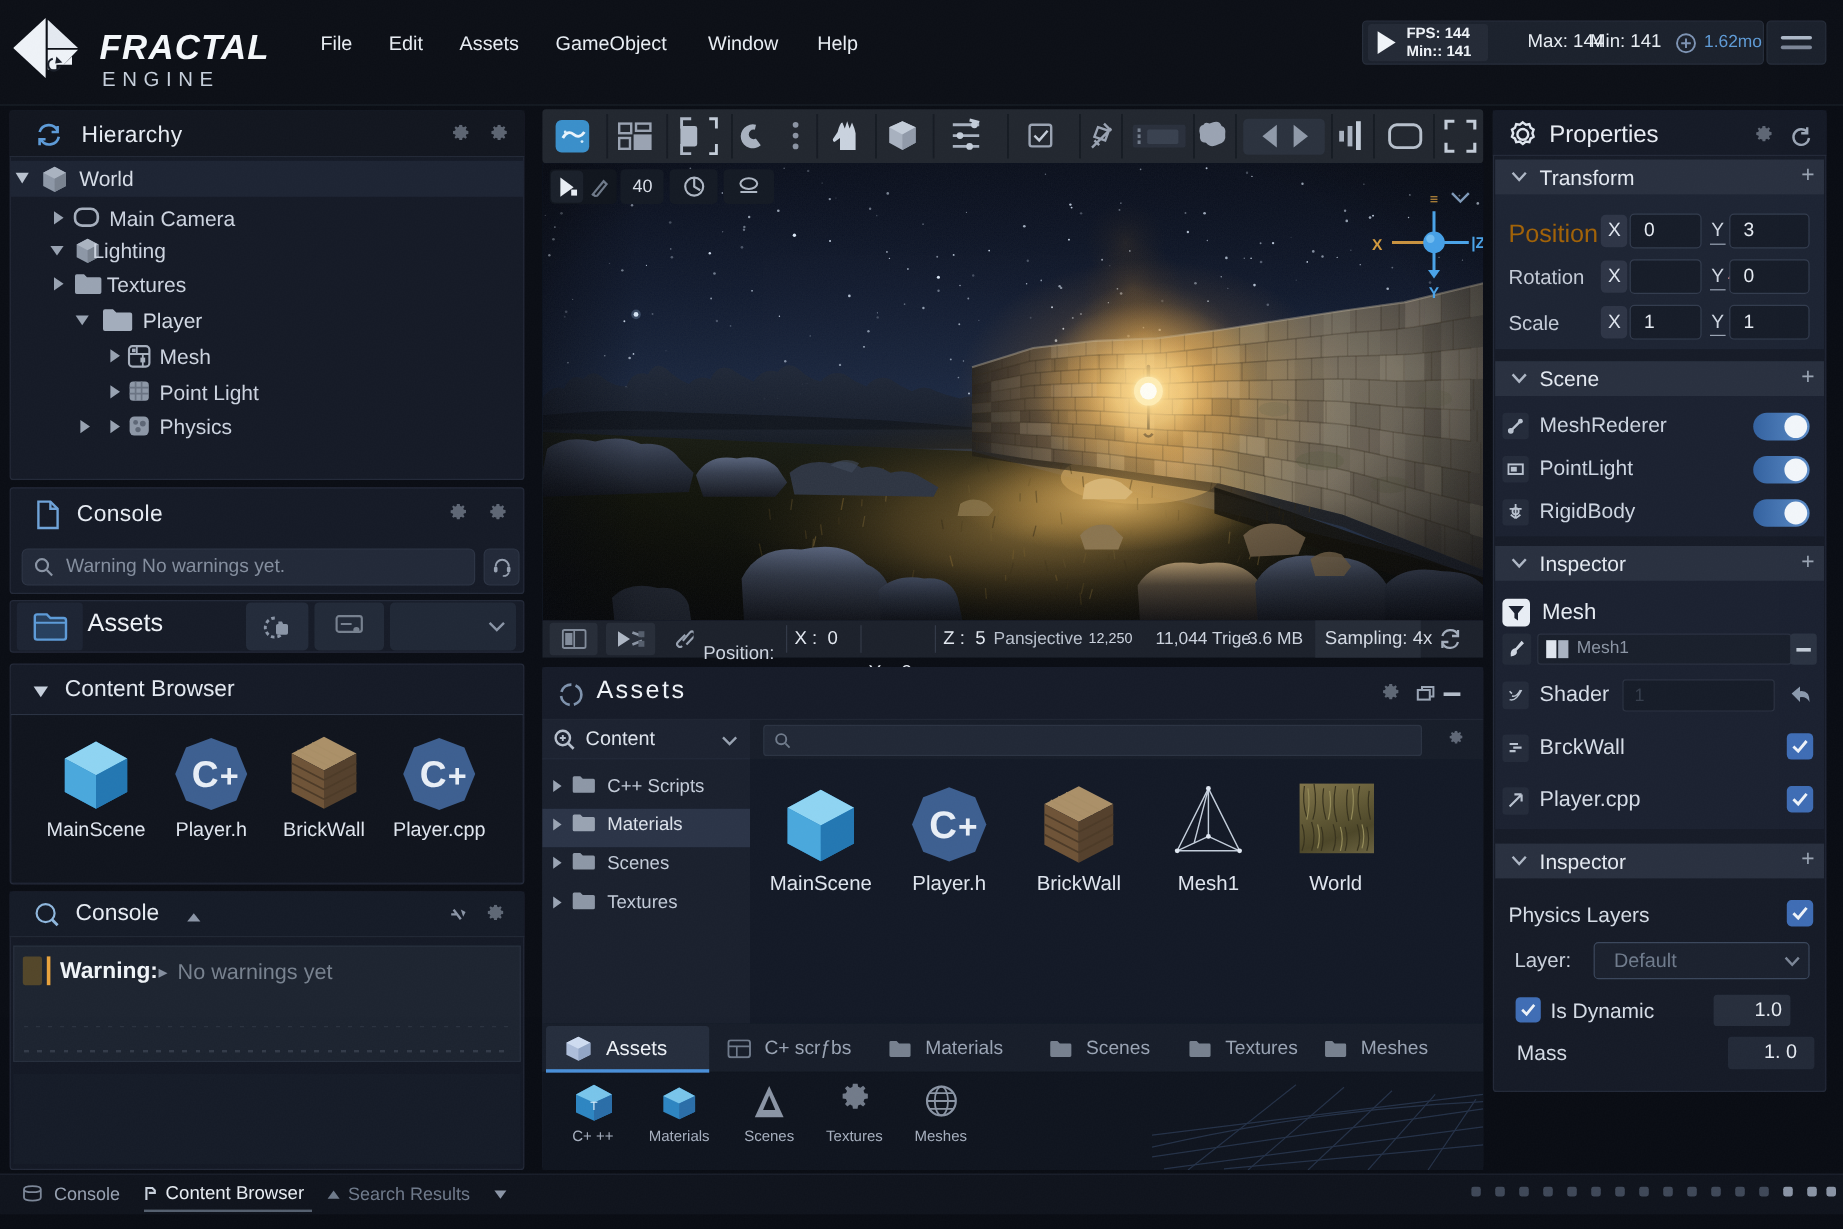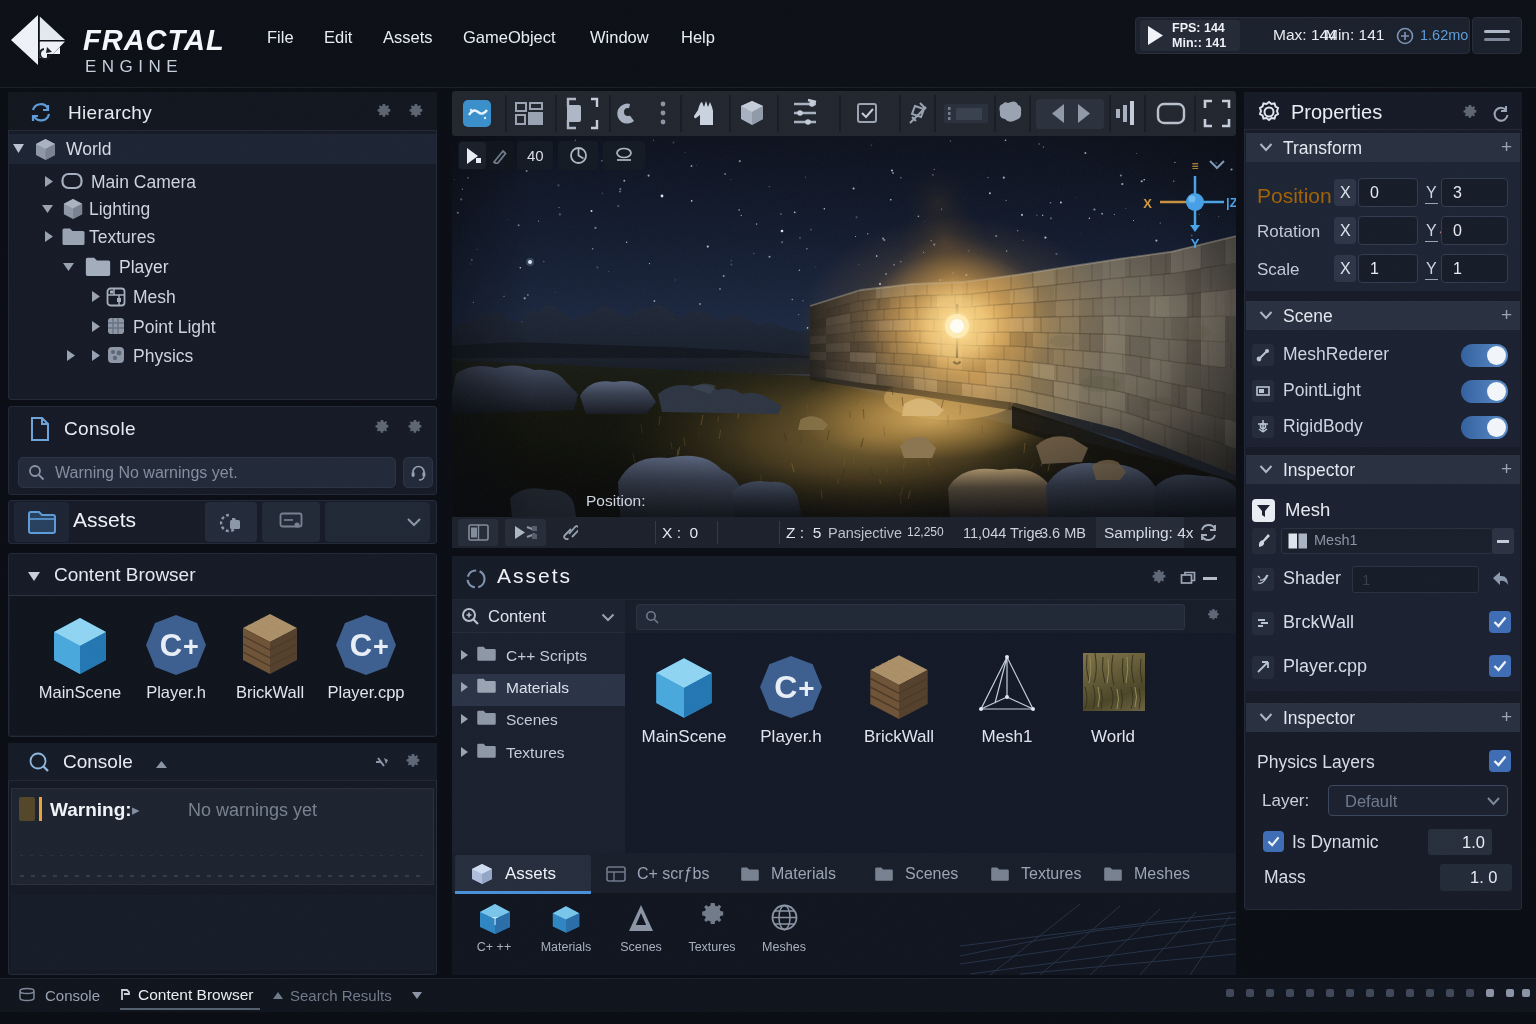--- a/index.html
+++ b/index.html
@@ -87,21 +87,21 @@
 <div class="txt" style="left:91px;top:172px;font-size:17.5px;color:#ccd3df;">Main Camera</div>
 
 <svg class="abs" style="left:41px;top:204px;" width="13" height="10" viewBox="0 0 13 10">
     <path d="M1 1 L12 1 L6.5 9 Z" fill="#98a2b1"></path>
   </svg>
 <svg class="abs" style="left:61px;top:197px;" width="24" height="24" viewBox="0 0 25 25">
     <path d="M12.5 2 L22 7 V18 L12.5 23 L3 18 V7 Z" fill="#8d97a6"></path>
     <path d="M12.5 2 L22 7 L12.5 12 L3 7 Z" fill="#aab3c0"></path>
     <path d="M12.5 12 L22 7 V18 L12.5 23 Z" fill="#79828f"></path>
   </svg>
-<div class="txt" style="left:89px;top:199px;font-size:17.5px;color:#ccd3df;">Lighting</div>
+<div class="txt" style="left:77px;top:199px;font-size:17.5px;color:#ccd3df;">Lighting</div>
 
 <svg class="abs" style="left:44px;top:230px;" width="10" height="13" viewBox="0 0 10 13">
     <path d="M1 1 L9 6.5 L1 12 Z" fill="#98a2b1"></path>
   </svg>
 <svg class="abs" style="left:61px;top:227px;" width="25" height="19" viewBox="0 0 25 19">
     <path d="M1.5 3 a1.5 1.5 0 0 1 1.5-1.5 h6 l2.5 2.5 h10.5 a1.5 1.5 0 0 1 1.5 1.5 v11 a1.5 1.5 0 0 1 -1.5 1.5 h-19 a1.5 1.5 0 0 1 -1.5-1.5 z" fill="#99a3b2"></path>
   </svg>
 <div class="txt" style="left:89px;top:227px;font-size:17.5px;color:#ccd3df;">Textures</div>
 
 <svg class="abs" style="left:62px;top:262px;" width="13" height="10" viewBox="0 0 13 10">
@@ -259,21 +259,21 @@
     <path d="M10 3l4 2-2 4z" fill="#8b95a6"></path>
   </svg>
 <svg class="abs gear" style="left:404px;top:754px;" viewBox="0 0 20 20">
     <path fill="#9aa5b5" d="M10 6.5A3.5 3.5 0 1 0 10 13.5 3.5 3.5 0 1 0 10 6.5zm8-0.5l-2-.3a6 6 0 0 0-.6-1.4l1.2-1.6-1.4-1.4-1.6 1.2a6 6 0 0 0-1.4-.6L11.9 0H9.1l-.3 2a6 6 0 0 0-1.4.6L5.8 1.4 4.4 2.8l1.2 1.6a6 6 0 0 0-.6 1.4l-2 .3v2.8l2 .3a6 6 0 0 0 .6 1.4l-1.2 1.6 1.4 1.4 1.6-1.2a6 6 0 0 0 1.4.6l.3 2h2.8l.3-2a6 6 0 0 0 1.4-.6l1.6 1.2 1.4-1.4-1.2-1.6a6 6 0 0 0 .6-1.4l2-.3z"></path>
   </svg>
 <div class="abs" style="left:11px;top:788px;width:423px;height:97px;background:#1d2430;border:1px solid #272f3d;"></div>
 <div class="abs" style="left:19px;top:797px;width:16px;height:24px;background:#6b5526;opacity:.7;border-radius:2px;"></div>
 <div class="abs" style="left:39px;top:797px;width:3px;height:24px;background:#e8a33d;"></div>
 <div class="txt" style="left:50px;top:799px;font-size:19px;font-weight:bold;color:#f0f4f8;">Warning:</div>
 <div class="txt" style="left:132px;top:801px;font-size:15px;color:#848e9e;">▸</div>
-<div class="txt" style="left:148px;top:800px;font-size:18px;color:#78828f;margin-left:40px;">No warnings yet</div>
+<div class="txt" style="left:148px;top:800px;font-size:18px;color:#78828f;">No warnings yet</div>
 <div class="abs" style="left:20px;top:855px;width:405px;height:1px;background:repeating-linear-gradient(90deg,#39414f 0 3px,transparent 3px 10px);opacity:.5;"></div>
 <div class="abs" style="left:20px;top:875px;width:405px;height:2px;background:repeating-linear-gradient(90deg,#434b5a 0 4px,transparent 4px 11px);opacity:.6;"></div>
 <div class="abs" style="left:11px;top:895px;width:423px;height:75px;background:#161c28;"></div>
 
 
 <div class="abs" style="left:452px;top:91px;width:784px;height:45px;background:#22272f;border-radius:3px;"></div>
 <svg class="abs" style="left:452px;top:91px;" width="784" height="45" viewBox="0 0 784 45">
   <g stroke="#161b23" stroke-width="1.5">
       <path d="M54 4 V41 M104 4 V41 M158 4 V41 M229 4 V41 M278 4 V41 M326 4 V41 M388 4 V41 M448 4 V41 M483 4 V41 M543 4 V41 M578 4 V41 M658 4 V41 M693 4 V41 M743 4 V41"></path>
     </g>
@@ -1111,21 +1111,21 @@
 <svg class="abs" style="left:513px;top:523px;" width="25" height="19" viewBox="0 0 25 19">
     <path d="M2 3 L12 9.5 L2 16 Z" fill="#aeb7c4"></path>
     <path d="M14 4 l8 3 M14 14 l8 -3" stroke="#8b95a4" stroke-width="2.2"></path>
     <rect x="19" y="3" width="5" height="5" fill="#555e6c"></rect>
     <rect x="19" y="11" width="5" height="5" fill="#555e6c"></rect>
   </svg>
 <svg class="abs" style="left:563px;top:524px;" width="15" height="16" viewBox="0 0 15 16">
     <path d="M6 10 L12 3 a2.4 2.4 0 0 1 3.4 3.4 L9 13" fill="none" stroke="#98a2b1" stroke-width="1.8"></path>
     <path d="M9 6 L3 12 a2.4 2.4 0 0 0 3.4 3.4" fill="none" stroke="#98a2b1" stroke-width="1.8" transform="translate(-1,-1)"></path>
   </svg>
-<div class="txt" style="left:586px;top:492px;font-size:15.5px;color:#cdd4df;">Position:</div>
+<div class="txt" style="left:586px;top:536px;font-size:15.5px;color:#cdd4df;">Position:</div>
 <div class="txt" style="left:662px;top:524px;font-size:15.5px;color:#e3e8f0;">X :&nbsp;&nbsp;0</div>
 <div class="txt" style="left:724px;top:552px;font-size:15.5px;color:#e3e8f0;">Y :&nbsp;&nbsp;3</div>
 <div class="txt" style="left:786px;top:524px;font-size:15.5px;color:#e3e8f0;">Z :&nbsp;&nbsp;5</div>
 <div class="txt" style="left:828px;top:525px;font-size:14.5px;color:#b9c1cd;">Pansjective</div>
 <div class="txt" style="left:907px;top:525px;font-size:12px;color:#ccd3de;">12,250</div>
 <div class="txt" style="left:963px;top:525px;font-size:14.5px;color:#ccd3de;">11,044 Trige</div>
 <div class="txt" style="left:1040px;top:525px;font-size:14.5px;color:#ccd3de;">3.6 MB</div>
 <div class="abs" style="left:1096px;top:517px;width:88px;height:31px;background:#262c37;"></div>
 <div class="txt" style="left:1104px;top:524px;font-size:15.5px;color:#d4dae4;">Sampling: 4x</div>
 <svg class="abs" style="left:1198px;top:522px;" width="21" height="21" viewBox="0 0 21 21">

